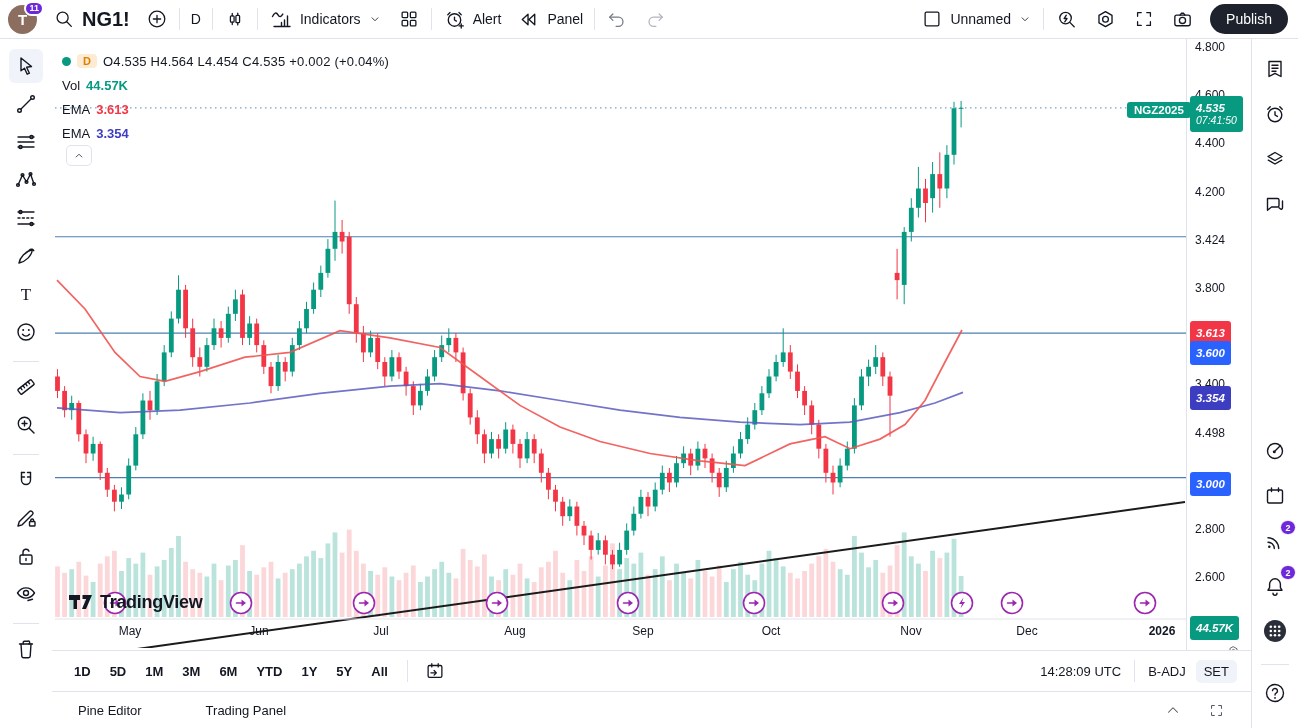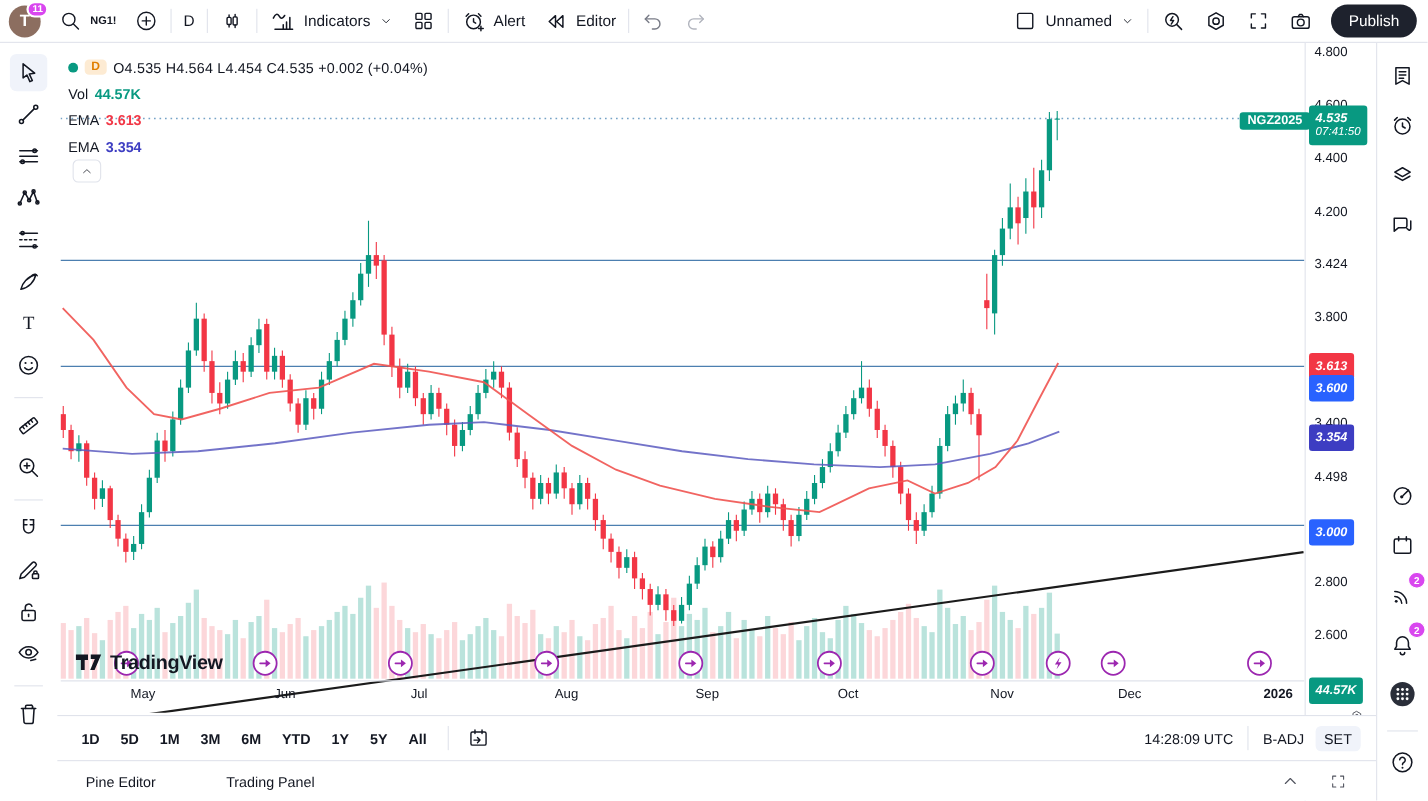--- a/index.html
+++ b/index.html
@@ -13,25 +13,25 @@
             border-bottom:1px solid #e0e3eb; display:flex; align-items:center;
             padding:0 10px 0 6px; z-index:30; }
   .tb-right { margin-left:auto; display:flex; align-items:center; }
   .tbtn { display:flex; align-items:center; gap:7px; height:30px; padding:0 8px;
           border-radius:6px; font-size:14px; cursor:pointer; white-space:nowrap; }
   .sep  { width:1px; height:22px; background:#e0e3eb; margin:0 3px; }
   .avatar { position:relative; width:29px; height:29px; margin:0 8px 0 2px; }
   .avatar .circ { width:29px; height:29px; border-radius:50%; background:#8c6e60;
           color:#fff; font-weight:bold; font-size:15px; display:flex;
           align-items:center; justify-content:center; }
-  .badge { position:absolute; top:-4px; right:-7px; background:#d946ef; color:#fff;
+  .badge { position:absolute; top:-4px; right:-7px; background:#6d28d9; color:#fff;
            font-size:9px; font-weight:bold; min-width:16px; height:15px; padding:0 3px;
            border-radius:8px; border:2px solid #fff; display:flex; align-items:center;
            justify-content:center; }
-  .sym { font-weight:bold; font-size:10px; }
+  .sym { font-weight:bold; font-size:20px; }
   .publish { background:#1e222d; color:#fff; border-radius:15px; height:30px;
              padding:0 16px; font-size:14px; display:flex; align-items:center;
              margin-left:8px; cursor:pointer; }
   
   .drawbar { position:absolute; top:39px; left:0; width:52px; bottom:0; background:#fff;
              display:flex; flex-direction:column; align-items:center; padding-top:10px;
              z-index:20; }
   .dtool { width:34px; height:34px; border-radius:6px; display:flex; align-items:center;
            justify-content:center; margin-bottom:4px; cursor:pointer; }
   .dtool.sel { background:#f0f3fa; }
@@ -144,21 +144,21 @@
           <path d="M12 9.5v3l2 1.2"></path>
           <path d="M5 7l2.3-2.3M19 7l-2.3-2.3"></path>
           <path d="M16.8 18.7h4.4M19 16.5v4.4"></path>
         </svg>
       <span>Alert</span>
     </div>
     <div class="tbtn">
       <svg class="ic" width="23" height="23" viewBox="0 0 24 24">
           <path d="M11.5 6.5L5.5 12l6 5.5zM18.5 6.5L12.5 12l6 5.5z"></path>
         </svg>
-      <span>Editor</span>
+      <span>Panel</span>
     </div>
     <div class="sep"></div>
     <div class="tbtn">
       <svg class="ic" width="22" height="22" viewBox="0 0 24 24" style="stroke:#787b86">
           <path d="M7.5 6.5L4 10l3.5 3.5"></path>
           <path d="M4 10h9.5a5 5 0 0 1 0 10H11"></path>
         </svg>
     </div>
     <div class="tbtn">
       <svg class="ic" width="22" height="22" viewBox="0 0 24 24" style="stroke:#b2b5be">

